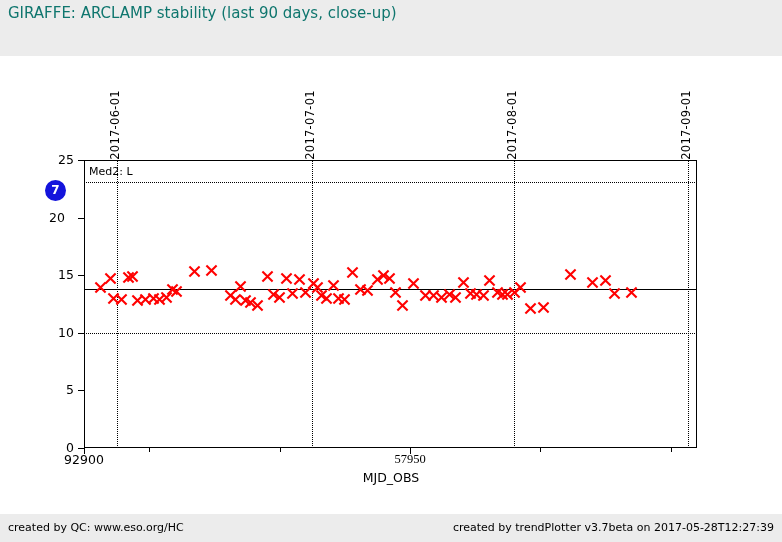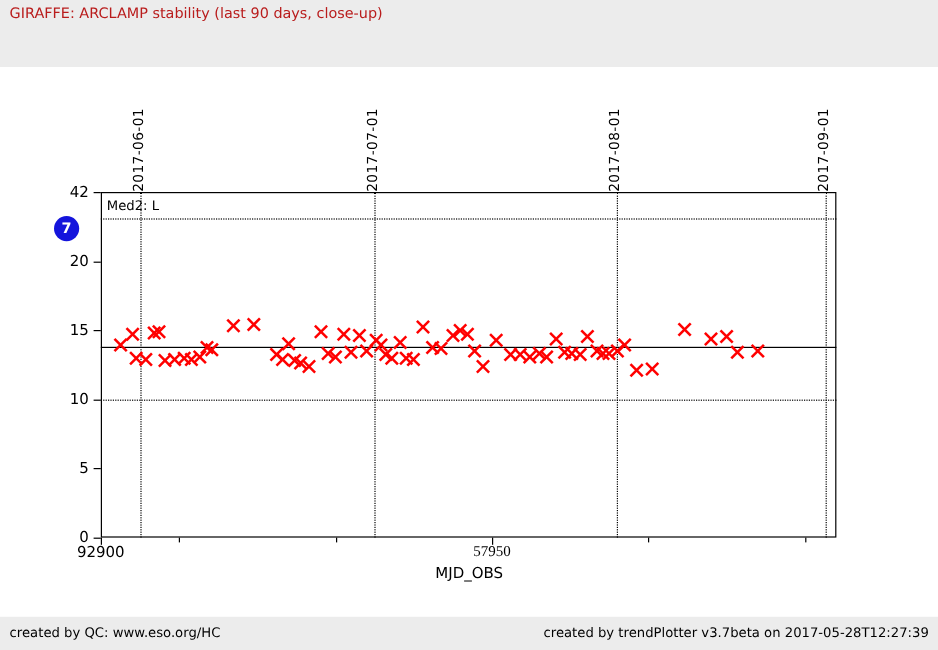--- a/index.html
+++ b/index.html
@@ -9,21 +9,21 @@
     font-family:"DejaVu Sans","Liberation Sans",sans-serif;
     overflow:hidden;position:relative;
   }
   
   #header{
     position:absolute;left:0;top:0;width:782px;height:56px;
     background:#ececec;
   }
   #title{
     position:absolute;left:8px;top:4px;
-    font-size:12px;color:#b91c1c;white-space:nowrap;
+    font-size:15px;color:#0f766e;white-space:nowrap;
   }
   #subtitle{
     position:absolute;left:8px;top:27px;
     font-size:14.5px;color:#000;white-space:nowrap;
   }
   
   #footer{
     position:absolute;left:0;top:514px;width:782px;height:28px;
     background:#ececec;
   }
@@ -129,23 +129,23 @@
   <div id="yaxis">
       <div class="ytick" style="top: 392px;"></div>
       <div class="ytick-label" style="top: 384px; left: 40px;">0</div>
       <div class="ytick" style="top: 334.4px;"></div>
       <div class="ytick-label" style="top: 326.4px; left: 40px;">5</div>
       <div class="ytick" style="top: 276.8px;"></div>
       <div class="ytick-label" style="top: 268.8px; left: 40px;">10</div>
       <div class="ytick" style="top: 219.2px;"></div>
       <div class="ytick-label" style="top: 211.2px; left: 40px;">15</div>
       <div class="ytick" style="top: 161.6px;"></div>
-      <div class="ytick-label" style="top: 153.6px; left: 40px;">20</div>
+      <div class="ytick-label" style="top: 153.6px; left: 40px; text-align: center;">20</div>
       <div class="ytick" style="top: 104px;"></div>
-      <div class="ytick-label" style="top: 96px; left: 40px;">42</div>
+      <div class="ytick-label" style="top: 96px; left: 40px;">25</div>
     </div>
   <div id="xaxis">
       <div class="xtick" style="left: 84px;"></div>
       <div class="xtick-label" style="left: 84px;">92900</div>
       <div class="xtick" style="left: 410.064px;"></div>
       <div class="xtick-label" style="left: 410.064px; font-family: Liberation Serif, serif;">57950</div>
       <div class="xtick-minor" style="left: 149.213px;"></div>
       <div class="xtick-minor" style="left: 279.638px;"></div>
       <div class="xtick-minor" style="left: 540.489px;"></div>
       <div class="xtick-minor" style="left: 670.915px;"></div>

